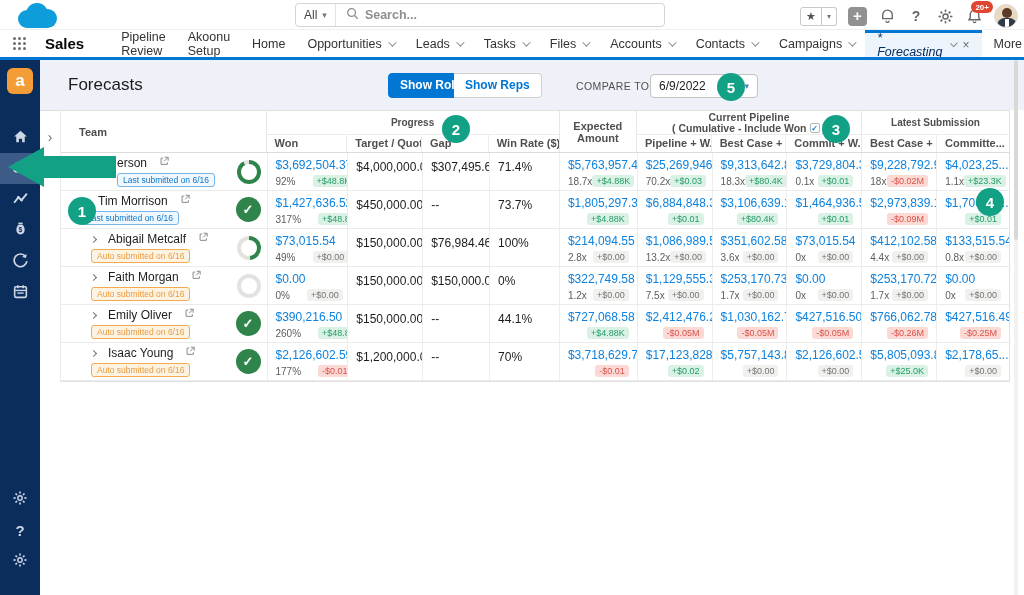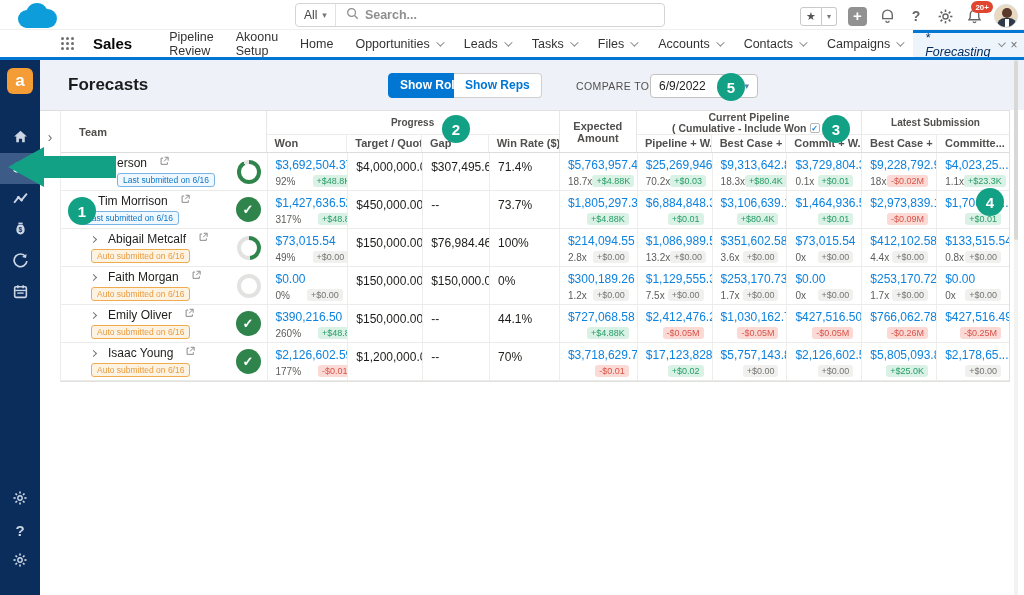--- a/index.html
+++ b/index.html
@@ -28,21 +28,21 @@
   .plusbox { width:19px; height:19px; border-radius:4px; background:#919191; color:#fff; font-size:15px; line-height:17px; text-align:center; font-weight:bold; }
   .gico { width:18px; height:18px; display:flex; align-items:center; justify-content:center; color:#666; }
   .bellwrap { position:relative; }
   .notif-badge { position:absolute; top:-6px; right:-10px; background:#e0452f; color:#fff; font-size:8px; font-weight:bold; border-radius:7px; padding:1.5px 4px; }
   .avatar { width:24px; height:24px; border-radius:50%; background:#e8d9c0; position:relative; overflow:hidden; border:1px solid #ddd; }
   .avatar .head { position:absolute; left:7px; top:3px; width:10px; height:10px; border-radius:50%; background:#5a3a28; }
   .avatar .body { position:absolute; left:2px; top:13px; width:20px; height:12px; border-radius:8px 8px 0 0; background:#2e3a4a; }
   .avatar .shirt { position:absolute; left:10px; top:14px; width:4px; height:8px; background:#fff; }
 
   
-  .tabbar { position:absolute; left:0; top:30px; width:1024px; height:27px; background:#fff; display:flex; align-items:stretch;padding-left:48px; }
+  .tabbar { position:absolute; left:0; top:30px; width:1024px; height:27px; background:#fff; display:flex; align-items:stretch; }
   .blueline { position:absolute; left:0; top:57px; width:1024px; height:3px; background:#0176d3; }
   .waffle { width:14px; height:14px; margin:7px 10px 0 13px; display:grid; grid-template-columns:repeat(3,4px); grid-template-rows:repeat(3,4px); gap:1px; cursor:pointer; }
   .waffle i { width:3px; height:3px; border-radius:50%; background:#706e6b; }
   .appname { font-size:15px; font-weight:bold; color:#080707; margin:5px 26px 0 8px; }
   .tab-list { display:flex; align-items:center; gap:0; }
   .tab { display:flex; align-items:center; gap:6px; padding:0 11px; font-size:12.5px; color:#333; cursor:pointer; height:100%; }
   .chev { display:inline-block; width:6px; height:6px; border-right:1.4px solid #8a8a8a; border-bottom:1.4px solid #8a8a8a; }
   .chev.down { transform:rotate(45deg) translateY(-2px); }
   .tab-active { display:flex; align-items:center; gap:7px; padding:0 12px; background:#eef4fb; border-top:3px solid #0176d3; font-style:italic; color:#032d60; font-size:12.5px; cursor:pointer; }
   .tab-close { font-style:normal; color:#706e6b; font-size:12px; cursor:pointer; }
@@ -53,21 +53,21 @@
   .logo { width:26px; height:26px; margin-top:8px; border-radius:6px; background:#f49c36; color:#fff; font-weight:bold; font-size:17px; text-align:center; line-height:25px; }
   .side-items { margin-top:28px; width:100%; display:flex; flex-direction:column; }
   .side-item { width:100%; height:31px; display:flex; align-items:center; justify-content:center; cursor:pointer; }
   .side-item.active { background:#3c5b86; }
   .side-bottom { margin-top:auto; margin-bottom:18px; width:100%; display:flex; flex-direction:column; }
   .qmark { color:#cdd6e4; font-size:15px; font-weight:bold; }
 
   
   .content { position:absolute; left:40px; top:60px; width:984px; height:535px; background:#fff; }
   .toolbar { position:absolute; left:0; top:0; width:984px; height:50px; background:#eef2f8; }
-  .page-title { position:absolute; left:28px; top:15px; font-size:17px; font-weight:700; color:#1b1b1b; }
+  .page-title { position:absolute; left:28px; top:15px; font-size:17px; font-weight:400; color:#1b1b1b; }
   .btn-rollup { position:absolute; left:348px; top:13px; height:25px; padding:0 11px; background:#0176d3; color:#fff; border:1px solid #0176d3; border-radius:4px 0 0 4px; font-size:12px; font-weight:bold; line-height:23px; cursor:pointer; }
   .btn-reps { position:absolute; left:414px; top:13px; height:25px; padding:0 11px; background:#fff; color:#0176d3; border:1px solid #d0d0ce; border-left:none; border-radius:0 4px 4px 0; font-size:12px; font-weight:bold; line-height:23px; cursor:pointer; }
   .cmp-label { position:absolute; left:536px; top:20px; font-size:10.5px; letter-spacing:0.4px; color:#514f4d; }
   .cmp-dd { position:absolute; left:610px; top:14px; width:108px; height:24px; background:#fff; border:1px solid #c2c2c0; border-radius:4px; display:flex; align-items:center; padding:0 8px; cursor:pointer; }
   .cmp-dd .val { flex:1; font-size:12px; color:#222; }
   .cmp-dd .tri { color:#5a7eb5; }
 
   
   .strip { position:absolute; left:0; top:50px; width:20px; height:330px; background:#fff; border-top:1px solid #dcdcda; }
   .strip .expander { display:block; text-align:center; margin-top:18px; color:#706e6b; font-size:14px; cursor:pointer; }
@@ -663,21 +663,21 @@
             <div class="c w-target">
               <div class="plain">$150,000.00</div>
             </div>
             <div class="c w-gap">
               <div class="plain">$150,000.00</div>
             </div>
             <div class="c w-wr">
               <div class="plain">0%</div>
             </div>
             <div class="c w-exp">
-              <div class="mv">$300,189.26</div>
+              <div class="mv">$322,749.58</div>
               <div class="subline">
                 <span class="mult">1.2x</span>
                 <span class="pill dt-gray">+$0.00</span>
               </div>
             </div>
             <div class="c w-m">
               <div class="mv">$1,129,555.35</div>
               <div class="subline">
                 <span class="mult">7.5x</span>
                 <span class="pill dt-gray">+$0.00</span>

